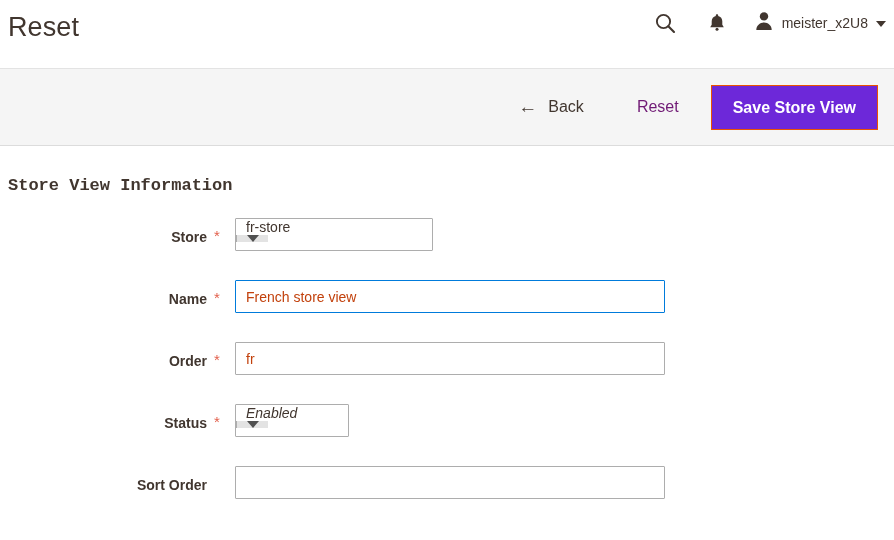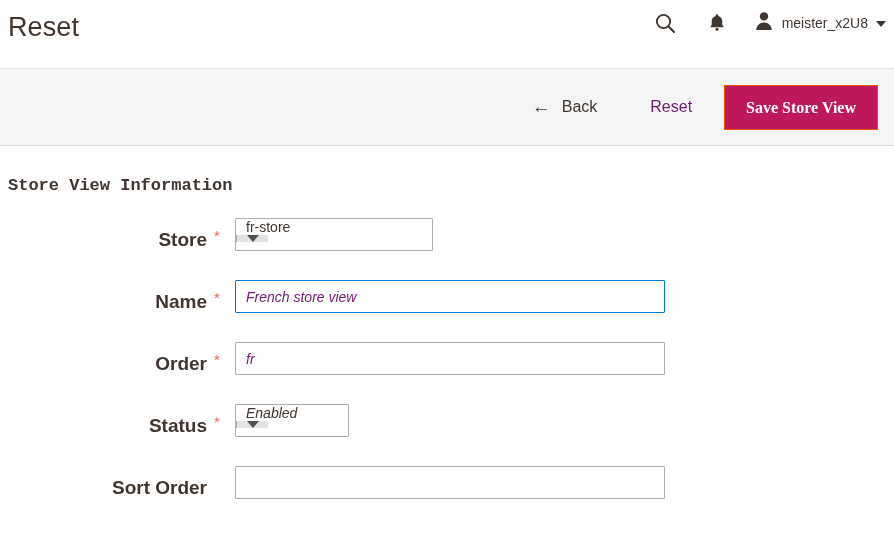--- a/index.html
+++ b/index.html
@@ -105,32 +105,32 @@
   .btn-reset {
     font-size: 16px;
     color: #701a75;
     cursor: pointer;
     padding: 6px 4px;
     margin-left: 45px;
     white-space: nowrap;
   }
   .btn-save {
     margin-left: 28px;
-    background: #be185d;
+    background: #6d28d9;
     color: #ffffff;
     font-size: 16px;
     font-weight: bold;
     border: 1px solid #eb5202;
     border-radius: 0;
     padding: 0 21px;
     height: 45px;
     line-height: 43px;
     cursor: pointer;
     white-space: nowrap;
-    font-family: Liberation Serif, serif;
+    font-family: Liberation Sans, sans-serif;
   }
 
   
   .content {
     position: absolute;
     left: 0; top: 146px;
     width: 894px;
   }
   .section-title {
     position: absolute;
@@ -145,21 +145,21 @@
   .form { position: absolute; left: 0; top: 72px; width: 894px; }
   .field-row {
     position: relative;
     height: 62px;
   }
   .field-label {
     position: absolute;
     left: 0; top: 11px;
     width: 207px;
     text-align: right;
-    font-size: 19px;
+    font-size: 14px;
     font-weight: bold;
     color: #41362f;
     white-space: nowrap;
   }
   .req-star {
     position: absolute;
     left: 214px; top: 10px;
     color: #e25f4b;
     font-size: 15px;
     line-height: 16px;
@@ -167,27 +167,26 @@
   .field-control {
     position: absolute;
     left: 235px; top: 0;
   }
 
   input.txt {
     width: 430px;
     height: 33px;
     padding: 0 10px;
     font-size: 14px;
-    color: #701a75;
+    color: #c2410c;
     background: #ffffff;
     border: 1px solid #adadad;
     border-radius: 1px;
     font-family: "Liberation Sans", sans-serif;
     outline: none;
-    font-style: italic;
   }
   input.txt.focused {
     border: 1px solid #007bdb;
     box-shadow: none;
   }
 
   
   .select {
     display: flex;
     align-items: stretch;

